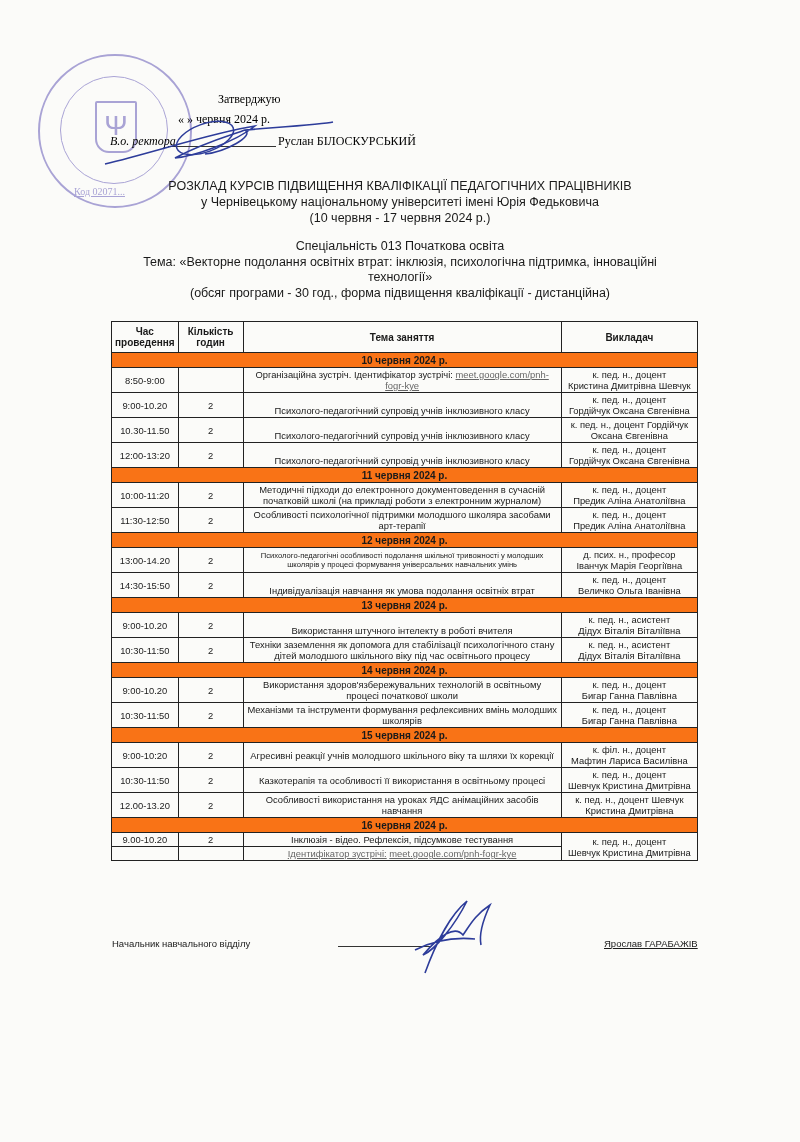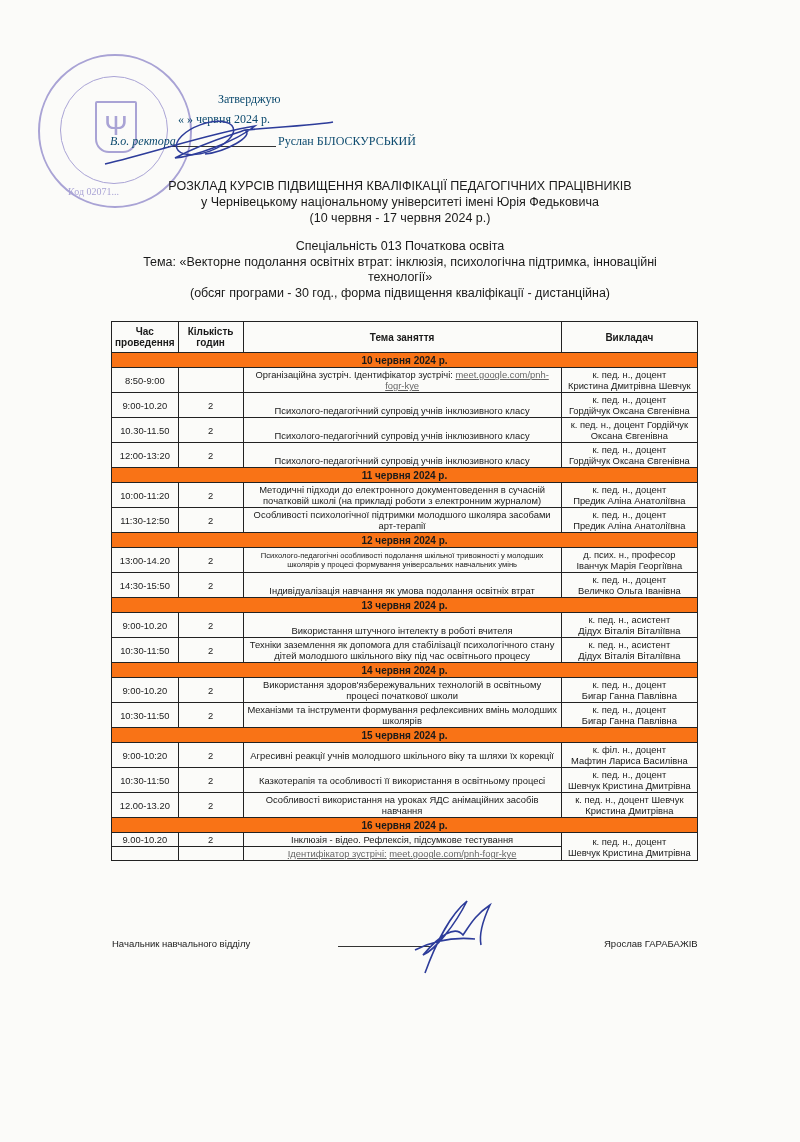--- a/index.html
+++ b/index.html
@@ -1,40 +1,40 @@
 <!DOCTYPE html>
 <html><head>
 <meta charset="utf-8">
 <style>
   html, body { margin:0; padding:0; }
   body { width:800px; height:1142px; background:#fbfbf9; position:relative; overflow:hidden; font-family:"Liberation Sans", sans-serif; color:#1a1a1a; }
   .stamp { position:absolute; left:38px; top:54px; width:150px; height:150px; border:2px solid #8e86c9; border-radius:50%; opacity:.75; }
   .stamp-inner { position:absolute; left:20px; top:20px; width:106px; height:106px; border:1.5px solid #8e86c9; border-radius:50%; }
   .stamp-crest { position:absolute; left:55px; top:45px; width:38px; height:48px; border:2px solid #8e86c9; border-radius:2px 2px 14px 14px; color:#8e86c9; font-size:28px; text-align:center; line-height:46px; }
   .stamp-text { position:absolute; color:#8e86c9; font-size:10px; font-family:"Liberation Serif", serif; }
-  .approve { position:absolute; font-family:"Liberation Serif", serif; font-size:12px; color:#0c4a6e; }
+  .approve { position:absolute; font-family:"Liberation Serif", serif; font-size:12px; color:#000000; }
   .sig-line { position:absolute; border-bottom:1px solid #333; }
   .title-block { position:absolute; left:0; width:800px; text-align:center; font-weight:normal; font-size:12.5px; line-height:16px; }
   table.sched { position:absolute; left:111px; top:321px; width:587px; border-collapse:collapse; font-size:9.4px; }
   table.sched td, table.sched th { border:1px solid #222; text-align:center; padding:1px 3px; }
   table.sched th { font-weight:bold; height:28px; font-size:10px; }
   tr.day td { background:#f97316; font-weight:bold; height:12px; font-size:10px; }
   td.topic { vertical-align:bottom; }
   td.small { font-size:7.6px; }
   .link { color:#666; text-decoration:underline; }
   .footer { position:absolute; top:938px; font-size:9.5px; }
   svg.sign { position:absolute; }
 </style>
 </head>
 <body>
 
 <div class="stamp">
   <div class="stamp-inner"></div>
   <div class="stamp-crest">Ψ</div>
-  <div class="stamp-text" style="left:28px; top:130px;">Код 02071...</div>
+  <div class="stamp-text" style="left:34px; top:130px;text-decoration:underline;">Код 02071...</div>
 </div>
 
 <div class="approve" style="left:218px; top:92px;">Затверджую</div>
 <div class="approve" style="left:178px; top:112px;">«      »   червня 2024 р.</div>
 <div class="approve" style="left:110px; top:134px;font-style:italic;">В.о. ректора</div>
 <div class="sig-line" style="left:168px; top:146px; width:108px;"></div>
 <div class="approve" style="left:278px; top:134px;">Руслан БІЛОСКУРСЬКИЙ</div>
 <svg class="sign" style="left:95px; top:112px;" width="240" height="60">
   <path d="M10 52 C60 40,120 20,160 14 C140 30,100 44,80 46 C110 30,140 22,150 18 C160 24,130 40,110 42 M150 18 C200 14,230 12,238 10" fill="none" stroke="#2d3c9a" stroke-width="1.5"></path>
   <ellipse cx="110" cy="26" rx="30" ry="14" fill="none" stroke="#2d3c9a" stroke-width="1.5" transform="rotate(-20 110 26)"></ellipse>
@@ -232,16 +232,16 @@
       <tr>
         <td></td>
         <td></td>
         <td><span class="link">Ідентифікатор зустрічі:</span> <span class="link">meet.google.com/pnh-fogr-kye</span></td>
       </tr>
     </tbody>
 </table>
 
 <div class="footer" style="left:112px;">Начальник навчального відділу</div>
 <div class="sig-line" style="left:338px; top:946px; width:92px;"></div>
-<div class="footer" style="left:604px;">Ярослав ГАРАБАЖІВ</div>
+<div class="footer" style="left:604px;text-decoration:underline;">Ярослав ГАРАБАЖІВ</div>
 <svg class="sign" style="left:395px; top:895px;" width="110" height="80">
   <path d="M30 78 C40 50,55 20,72 6 C60 30,40 55,28 60 C45 40,60 30,68 40 C75 30,80 20,95 10 C88 25,84 40,86 50 M20 55 C40 45,60 42,80 44" fill="none" stroke="#2d3c9a" stroke-width="1.6"></path>
 </svg>
 
 </body></html>

